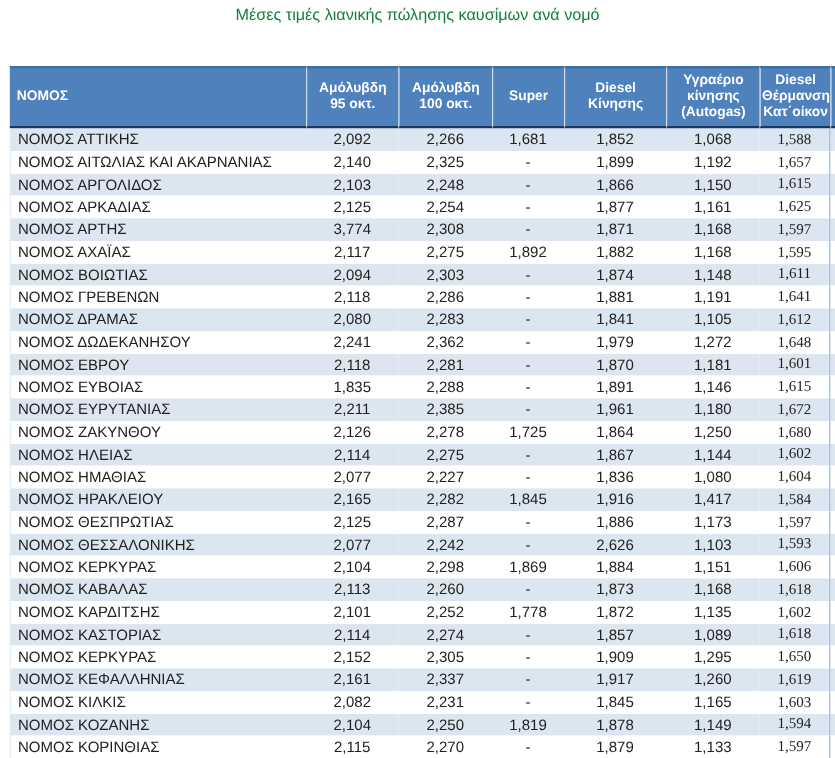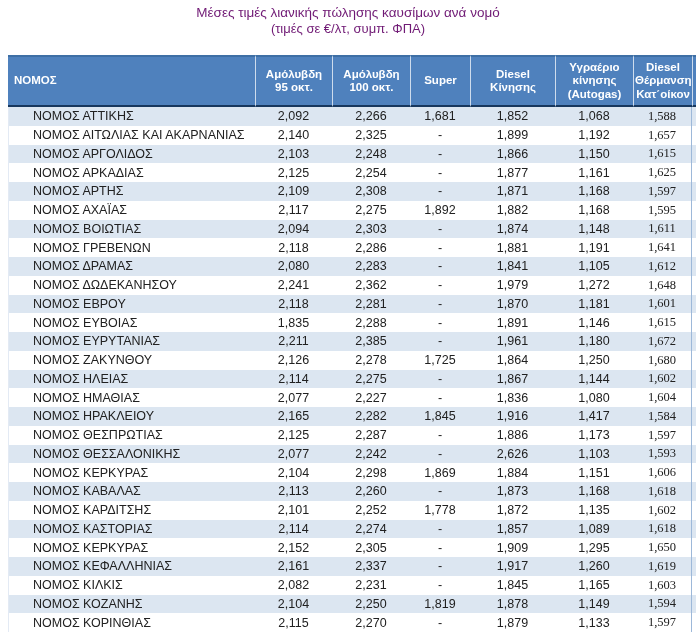--- a/index.html
+++ b/index.html
@@ -7,21 +7,21 @@
     width: 696px; height: 632px;
     overflow: hidden;
     background: #ffffff;
     font-family: "Liberation Sans", sans-serif;
   }
   .titles {
     box-sizing: border-box;
     height: 55px;
     padding-top: 4px;
     text-align: center;
-    color: #701a75;
+    color: #15803d;
   }
   .title-line1 { font-size: 13.5px; line-height: 17px; }
   .title-line2 { font-size: 15px;   line-height: 19px; font-weight: bold; }
   .title-line3 { font-size: 13px;   line-height: 16px; }
 
   .table-clip {
     margin-left: 8px;
     width: 688px;
     height: 577px;
     overflow: hidden;
@@ -54,32 +54,31 @@
   tbody td {
     box-sizing: border-box;
     height: 18.75px;
     font-size: 12.5px;
     color: #212121;
     text-align: center;
     padding: 0;
     white-space: nowrap;
     overflow: hidden;
   }
-  tbody td.name-cell { text-align: left; padding-left: 24px; }
+  tbody td.name-cell { text-align: left; padding-left: 6px; }
   tbody tr:nth-child(odd) { background: #dce6f1; }
   tbody tr:nth-child(even) { background: #ffffff; }
   tbody td.col-heating { border-right: 1px solid #9db8d9; font-family: Liberation Serif, serif; }
   tbody td.name-cell { border-left: 1px solid #e3eaf4; }
 </style>
 </head>
 <body>
 
 <div class="titles">
   <div class="title-line1">Μέσες τιμές λιανικής πώλησης καυσίμων  ανά νομό</div>
-  <div class="title-line3">(τιμές σε €/λτ, συμπ. ΦΠΑ)</div>
 </div>
 
 <div class="table-clip">
   <table>
     <colgroup>
       <col style="width:247px">
       <col style="width:77px">
       <col style="width:78px">
       <col style="width:60px">
       <col style="width:85px">
@@ -142,21 +141,21 @@
           <td>2,125</td>
           <td>2,254</td>
           <td>-</td>
           <td>1,877</td>
           <td>1,161</td>
           <td class="col-heating">1,625</td>
           <td></td>
         </tr>
         <tr>
           <td class="name-cell">ΝΟΜΟΣ ΑΡΤΗΣ</td>
-          <td>2,109</td>
+          <td>3,774</td>
           <td>2,308</td>
           <td>-</td>
           <td>1,871</td>
           <td>1,168</td>
           <td class="col-heating">1,597</td>
           <td></td>
         </tr>
         <tr>
           <td class="name-cell">ΝΟΜΟΣ ΑΧΑΪΑΣ</td>
           <td>2,117</td>

